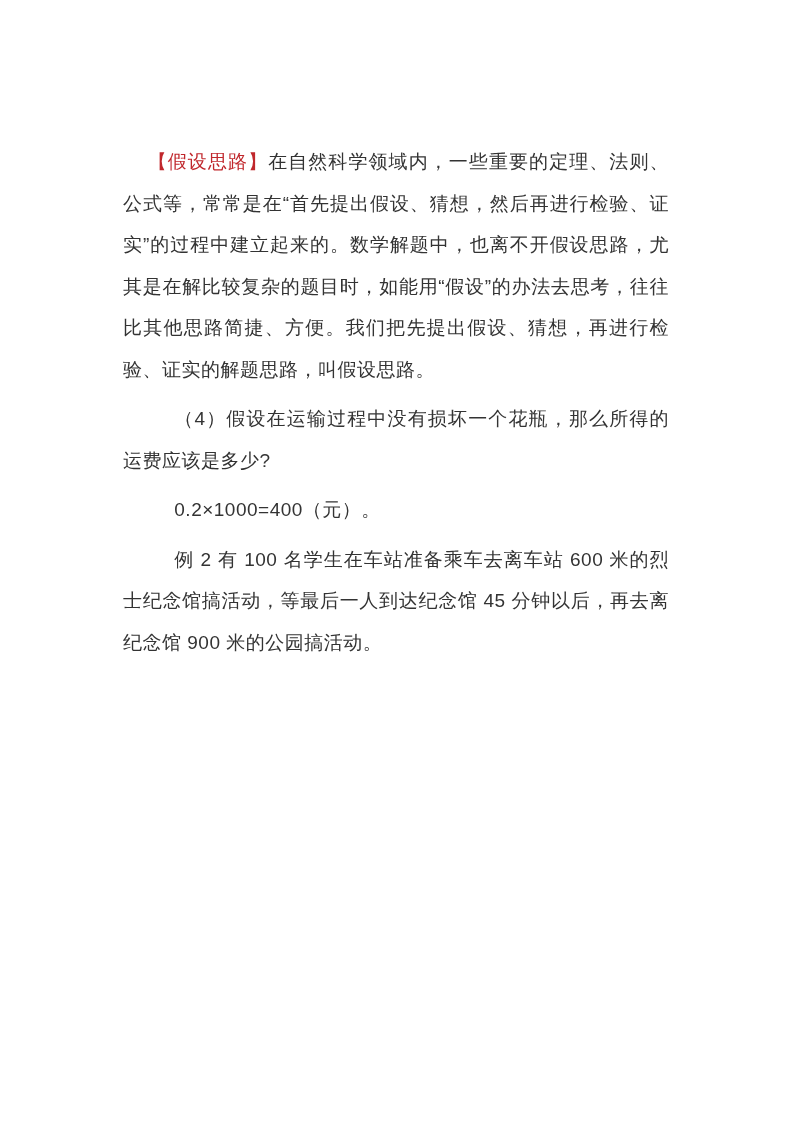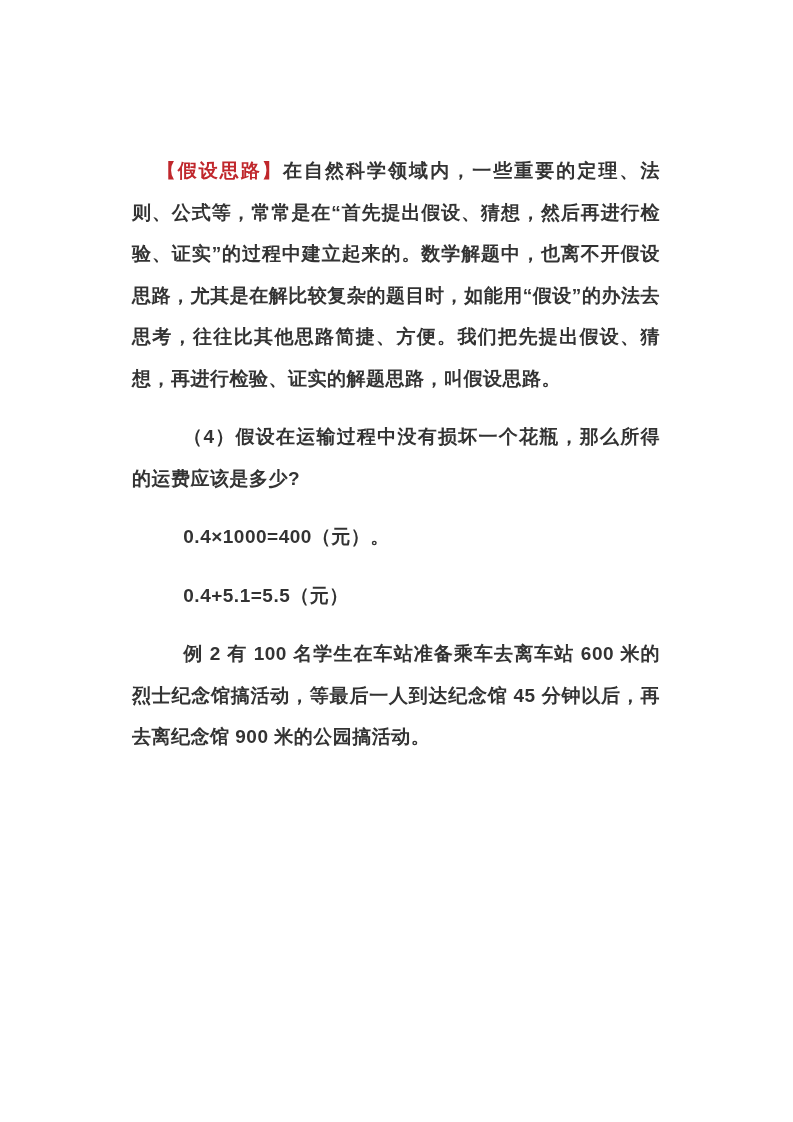--- a/index.html
+++ b/index.html
@@ -22,23 +22,22 @@
     width: 562px;
     font-family: "Liberation Sans", "DejaVu Sans", sans-serif;
     font-size: 19px;
     line-height: 41.5px;
     color: var(--text-color, #333333);
     text-align: justify;
     text-justify: inter-character;
     letter-spacing: 0.5px;
   }
   .para {
-    margin: 17px;
+    margin: 8px;
     padding: 0;
-    font-weight: bold;
   }
   .indent-sm { text-indent: 1.3em; }
   .indent-lg { text-indent: 2.7em; }
   .red-run {
     color: var(--accent-red, #c0272c);
   }
   .analysis {
     font-style: italic;
   }
 </style>
@@ -47,22 +46,21 @@
 
 <div class="page">
   <div class="doc-body">
 
     <p class="para indent-sm"><span class="red-run">【假设思路】</span><span>在自然科学领域内，一些重要的定理、法则、公式等，常常是在“首先提出假设、猜想，然后再进行检验、证实”的过程中建立起来的。数学解题中，也离不开假设思路，尤其是在解比较复杂的题目时，如能用“假设”的办法去思考，往往比其他思路简捷、方便。我们把先提出假设、猜想，再进行检验、证实的解题思路，叫假设思路。</span></p>
 
 
 
     <p class="para indent-lg">（4）假设在运输过程中没有损坏一个花瓶，那么所得的运费应该是多少?</p>
 
-    <p class="para indent-lg">0.4×1000=400（元）。</p>
+    <p class="para indent-lg">0.2×1000=400（元）。</p>
 
 
-    <p class="para indent-lg">0.4+5.1=5.5（元）</p>
 
 
     <p class="para indent-lg">例 2 有 100 名学生在车站准备乘车去离车站 600 米的烈士纪念馆搞活动，等最后一人到达纪念馆 45 分钟以后，再去离纪念馆 900 米的公园搞活动。</p>
 
   </div>
 </div>
 
 </body></html>

